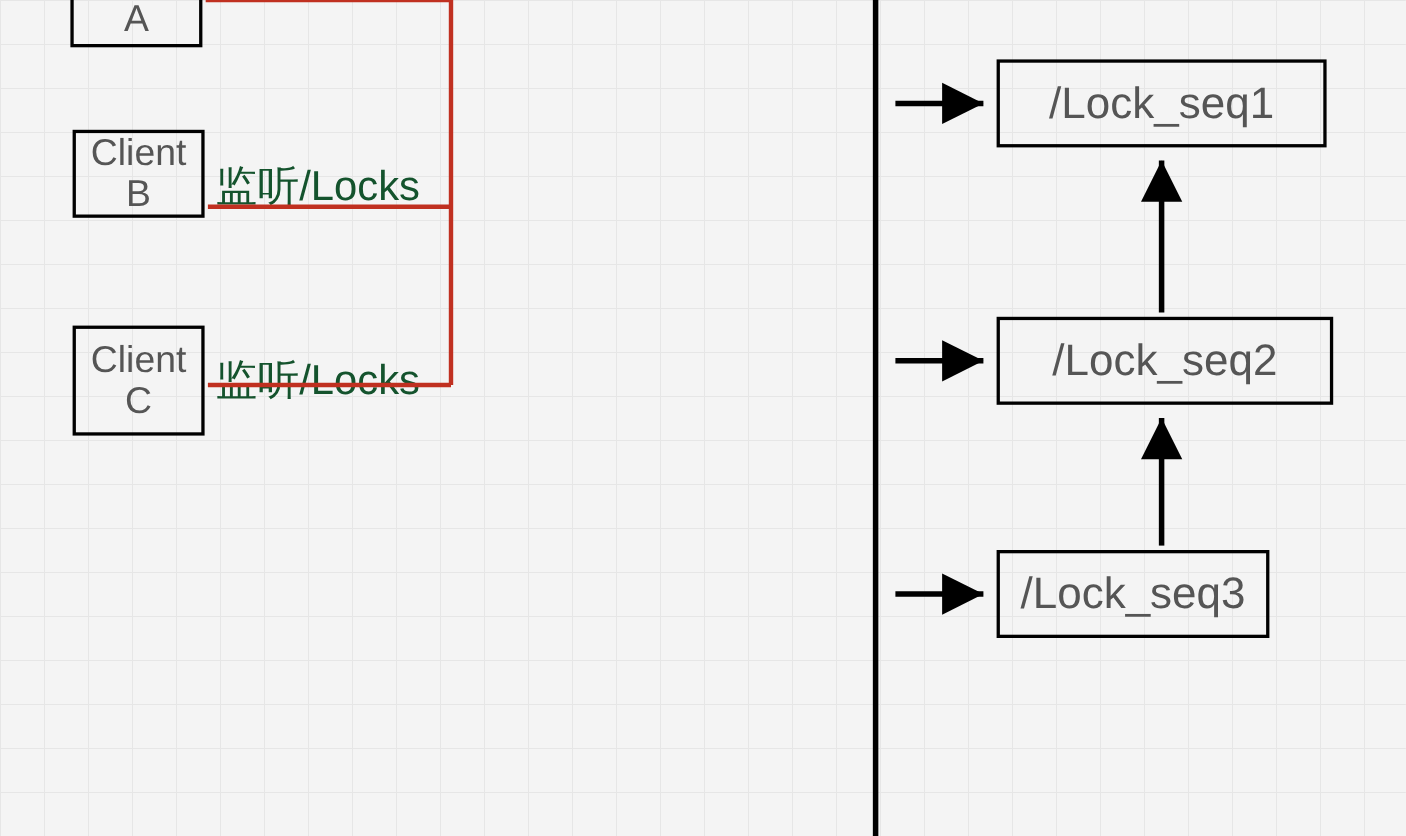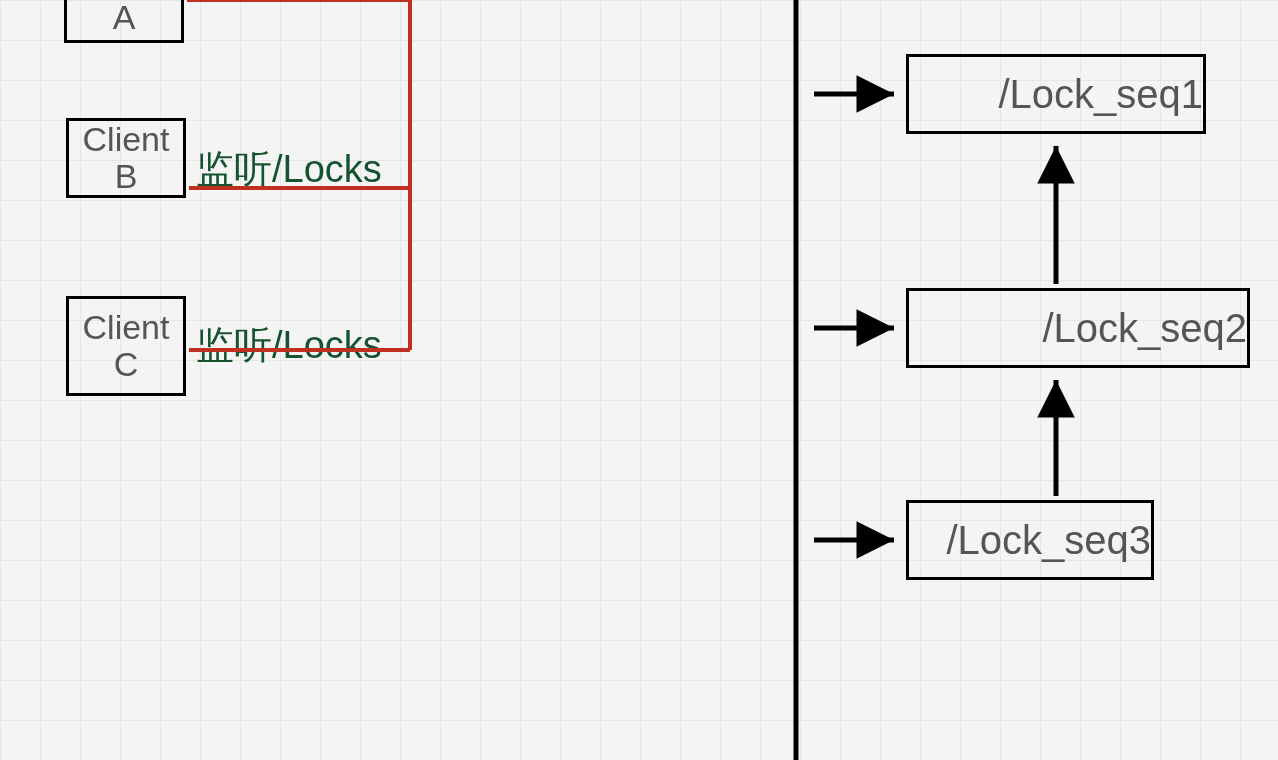--- a/index.html
+++ b/index.html
@@ -33,21 +33,21 @@
     word-break: break-all;
     padding: 4px;
     box-sizing: border-box;
   }
   .lock-node {
     position: absolute;
     border: 3px solid #000;
     background: transparent;
     display: flex;
     align-items: center;
-    justify-content: flex-end;
+    justify-content: center;
     font-size: 40px;
     box-sizing: border-box;
   }
   
   .edge-label {
     position: absolute;
     font-size: 38px;
     color: #14532d;
     white-space: nowrap;
   }
@@ -72,21 +72,21 @@
 </div>
 
 <div class="node" style="left:66px; top:296px; width:120px; height:100px;">
   <span>ClientC</span>
 </div>
 
 <div class="lock-node" style="left:906px; top:54px; width:300px; height:80px;">
   <span>/Lock_seq1</span>
 </div>
 
-<div class="lock-node" style="left:906px; top:288px; width:344px; height:80px;">
+<div class="lock-node" style="left:906px; top:288px; width:306px; height:80px;">
   <span>/Lock_seq2</span>
 </div>
 
 <div class="lock-node" style="left:906px; top:500px; width:248px; height:80px;">
   <span>/Lock_seq3</span>
 </div>
 
 <div class="edge-label" style="left:196px; top:144px;">监听/Locks</div>
 
 <div class="edge-label" style="left:196px; top:320px;">监听/Locks</div>

